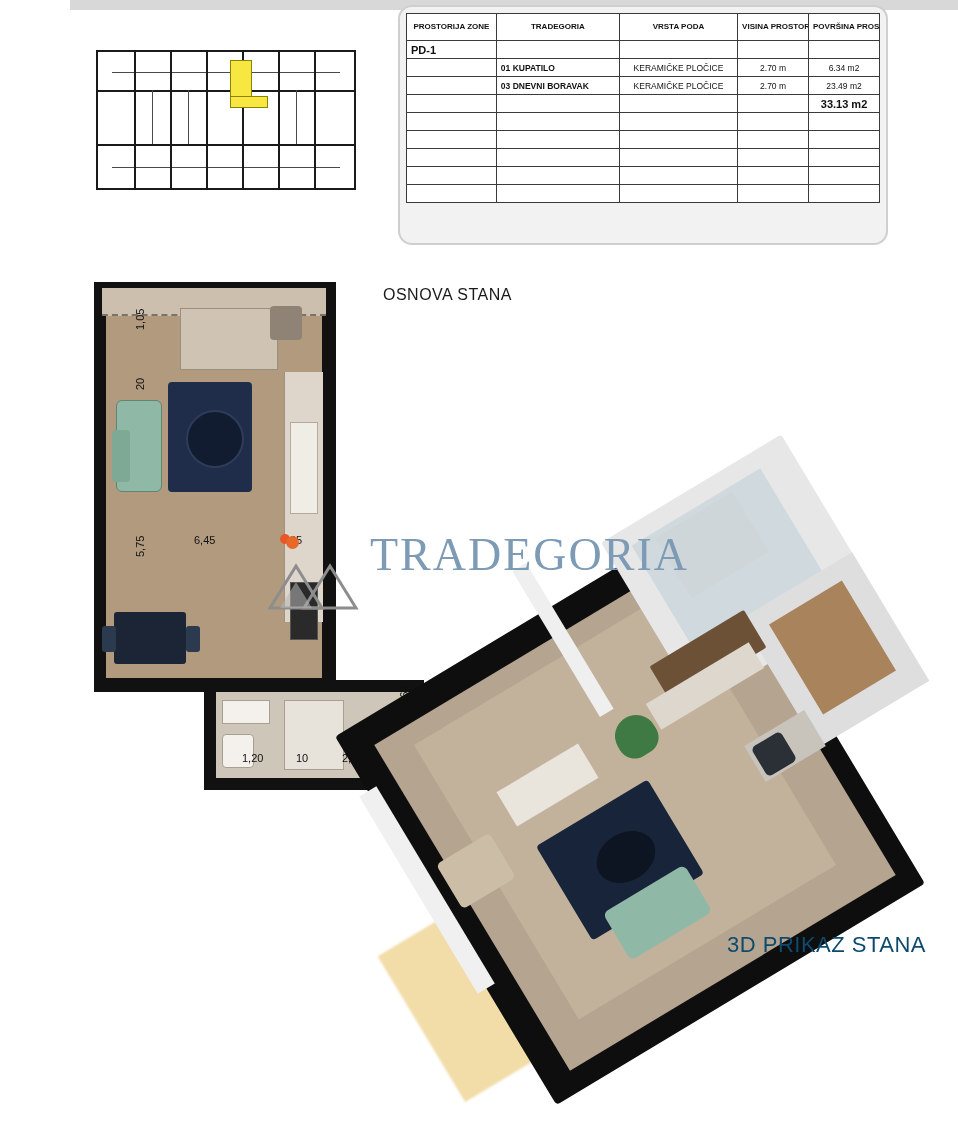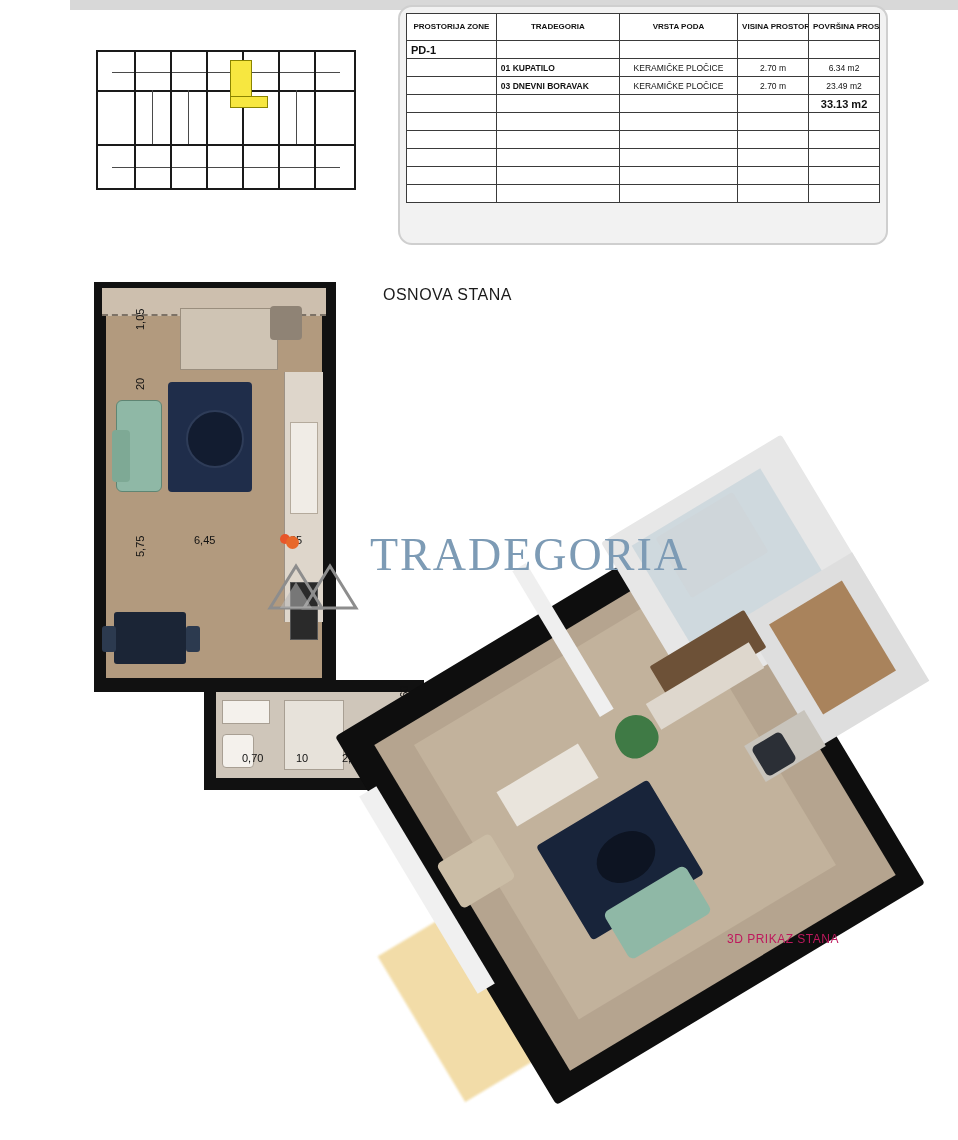--- a/index.html
+++ b/index.html
@@ -206,23 +206,23 @@
   .label-osnova {
     position: absolute;
     left: 383px; top: 286px;
     font-size: 16px;
     letter-spacing: .5px;
     color: #1a1a1a;
   }
   .label-3d {
     position: absolute;
     left: 727px; top: 932px;
-    font-size: 12px;
+    font-size: 22px;
     letter-spacing: .5px;
-    color: #be185d;
+    color: #0c4a6e;
   }
 
   
   .render3d {
     position: absolute;
     left: 405px; top: 455px; width: 515px; height: 610px;
   }
   .r-shape {
     position: absolute;
   }
@@ -523,21 +523,21 @@
   <div class="plan-bath-inner"></div>
   <div class="plan-bath-tile"></div>
   <div class="furn bath-fix1"></div>
   <div class="furn bath-fix2"></div>
 
   <div class="plan-dim rot" style="left:40px; top:48px;">1,05</div>
   <div class="plan-dim rot" style="left:40px; top:108px;">20</div>
   <div class="plan-dim rot" style="left:40px; top:275px;">5,75</div>
   <div class="plan-dim" style="left:100px; top:252px;">6,45</div>
   <div class="plan-dim" style="left:196px; top:252px;">25</div>
-  <div class="plan-dim" style="left:148px; top:470px;">0,70</div>
+  <div class="plan-dim" style="left:148px; top:470px;">1,20</div>
   <div class="plan-dim" style="left:202px; top:470px;">10</div>
   <div class="plan-dim" style="left:248px; top:470px;">2,28</div>
   <div class="plan-dim rot" style="left:304px; top:425px;">1,60</div>
 </div>
 
 <div class="label-osnova">OSNOVA STANA</div>
 
 <div class="render3d">
   <div class="r-shape r-shadow"></div>
   <div class="r-shape r-base"></div>

